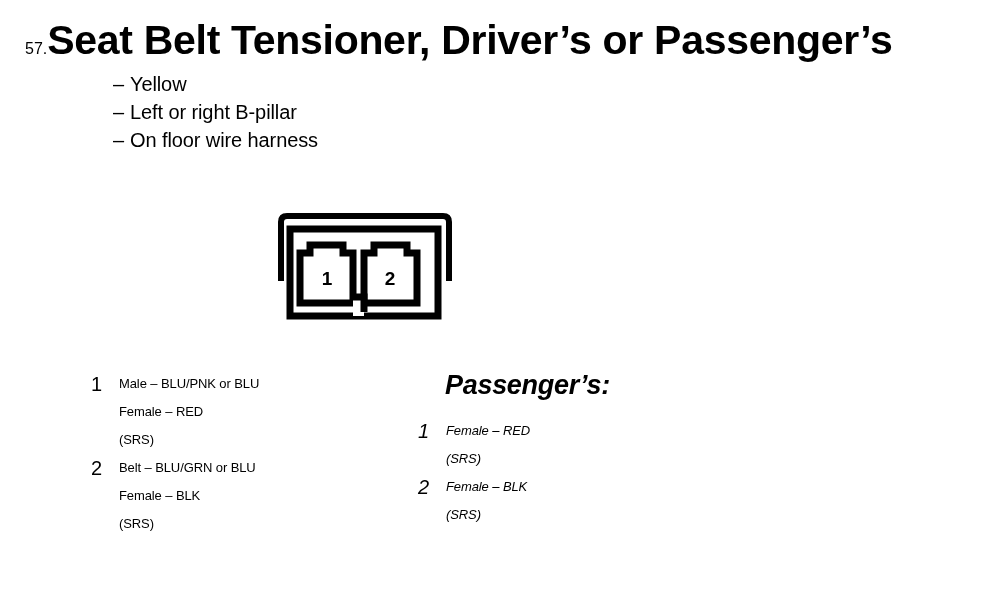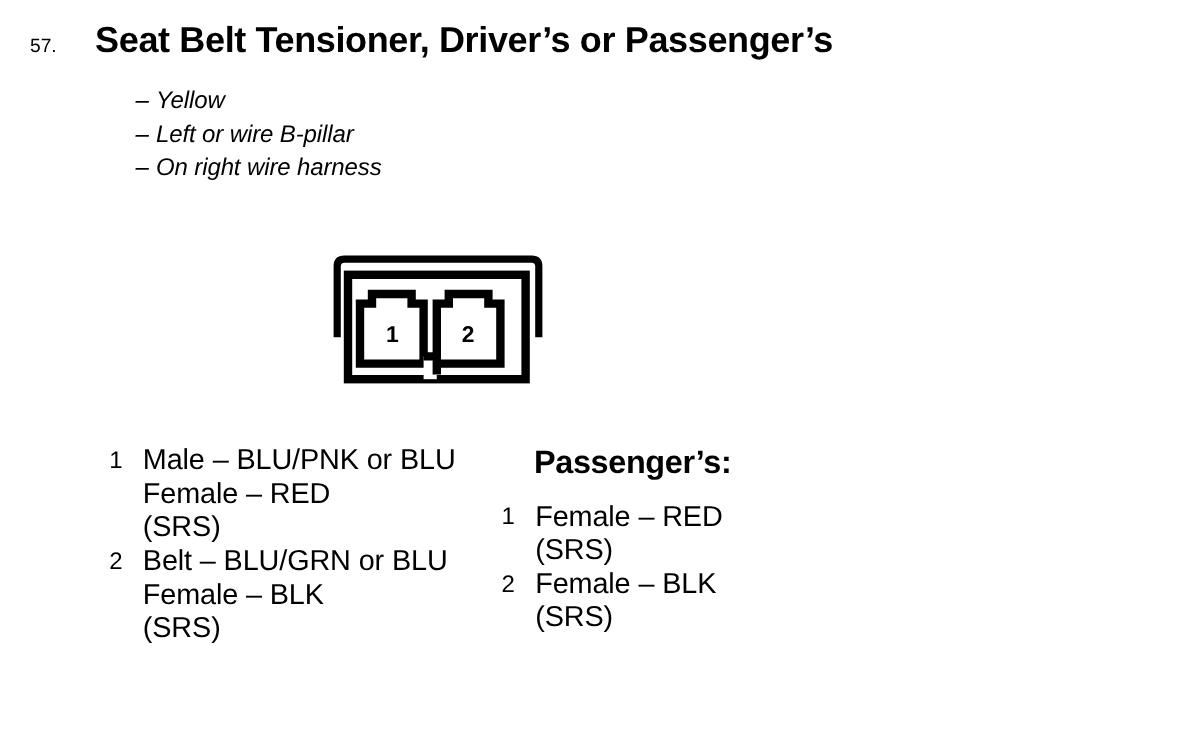--- a/index.html
+++ b/index.html
@@ -22,38 +22,36 @@
   #title-row {
     position: absolute;
     left: 25px;
     top: 17px;
     display: flex;
     align-items: baseline;
     white-space: nowrap;
     justify-content: space-between;
   }
   #entry-title {
-    font-size: 30px;
+    font-size: 41px;
     font-weight: bold;
-    margin-left: 32px;
     letter-spacing: -0.3px;
   }
 
   
   #attribute-list {
     position: absolute;
     left: 113px;
     top: 70px;
   }
   .attribute-item {
     font-size: 20px;
     line-height: 28px;
     white-space: nowrap;
     letter-spacing: -0.1px;
-    font-style: italic;
   }
   .attr-dash {
     display: inline-block;
     width: 17px;
   }
 
   
   #connector-figure {
     position: absolute;
     left: 268px;
@@ -70,21 +68,21 @@
     font-weight: bold;
     fill: #000000;
   }
 
   
   .pinout-column {
     position: absolute;
     top: 370px;
   }
   #column-drivers  { left: 118px; }
-  #column-passengers { left: 445px; }
+  #column-passengers { left: 445px; font-style: italic; }
 
   .column-heading {
     font-size: 27px;
     font-weight: bold;
     letter-spacing: -0.3px;
     white-space: nowrap;
     margin: 0 0 16px 0;
   }
   .pin-entry {
     display: flex;
@@ -97,43 +95,43 @@
     line-height: 28px;
     width: 28px;
     margin-left: -27px;
     text-align: left;
     flex: 0 0 auto;
   }
   .pin-entry-lines {
     flex: 0 0 auto;
   }
   .pin-entry-line {
-    font-size: 24px;
+    font-size: 13px;
     line-height: 28px;
     letter-spacing: -0.1px;
     white-space: nowrap;
   }
 </style>
 </head>
 <body>
 
 <div id="title-row">
   <span>57.</span>
   <span id="entry-title">Seat Belt Tensioner, Driver’s or Passenger’s</span>
 </div>
 
 <div id="attribute-list">
   <div class="attribute-item">
     <span class="attr-dash">–</span><span>Yellow</span>
   </div>
   <div class="attribute-item">
-    <span class="attr-dash">–</span><span>Left or wire B-pillar</span>
+    <span class="attr-dash">–</span><span>Left or right B-pillar</span>
   </div>
   <div class="attribute-item">
-    <span class="attr-dash">–</span><span>On right wire harness</span>
+    <span class="attr-dash">–</span><span>On floor wire harness</span>
   </div>
 </div>
 
 <div id="connector-figure">
   <svg width="200" height="125" viewBox="0 0 200 125" xmlns="http://www.w3.org/2000/svg">
 
     <path fill="none" stroke="#000000" stroke-width="6" d="M 13 76
              L 13 17
              Q 13 11 19 11
              L 175 11

